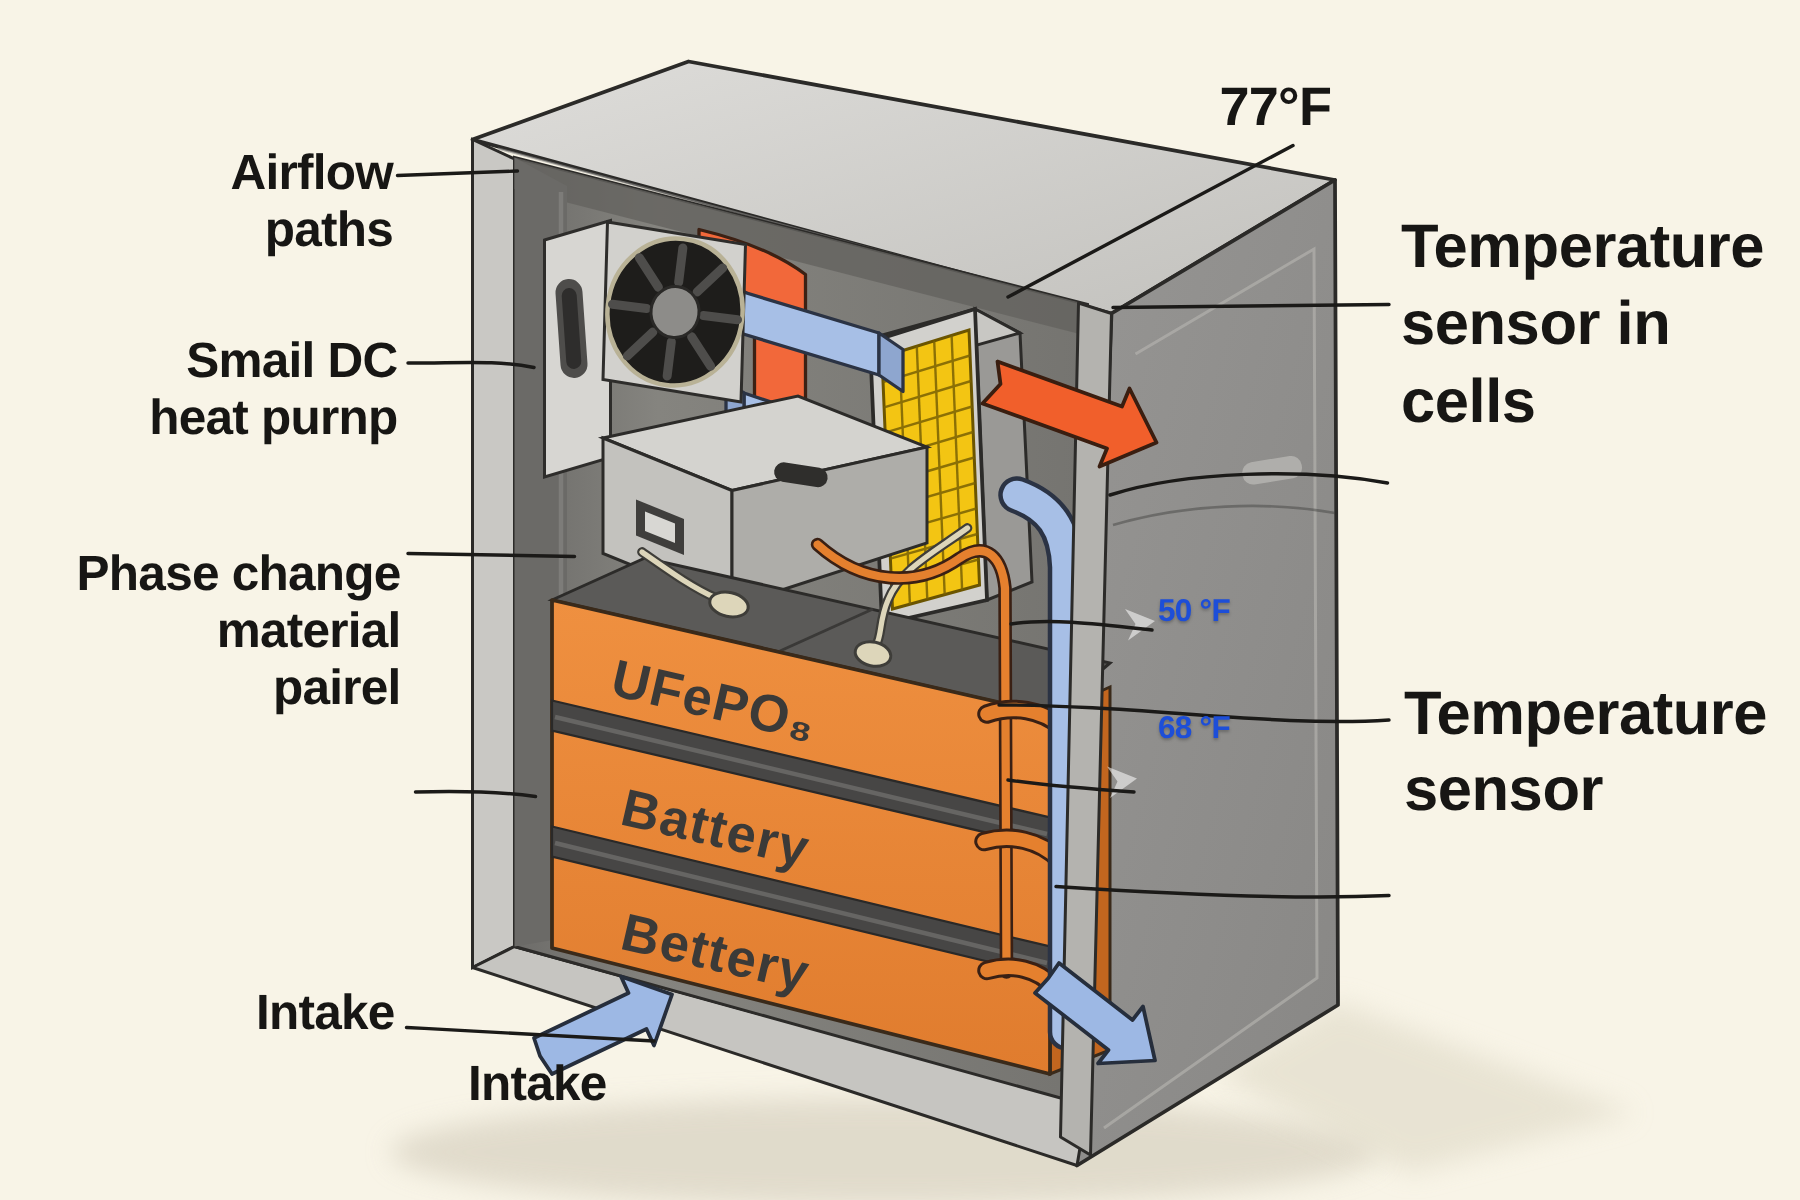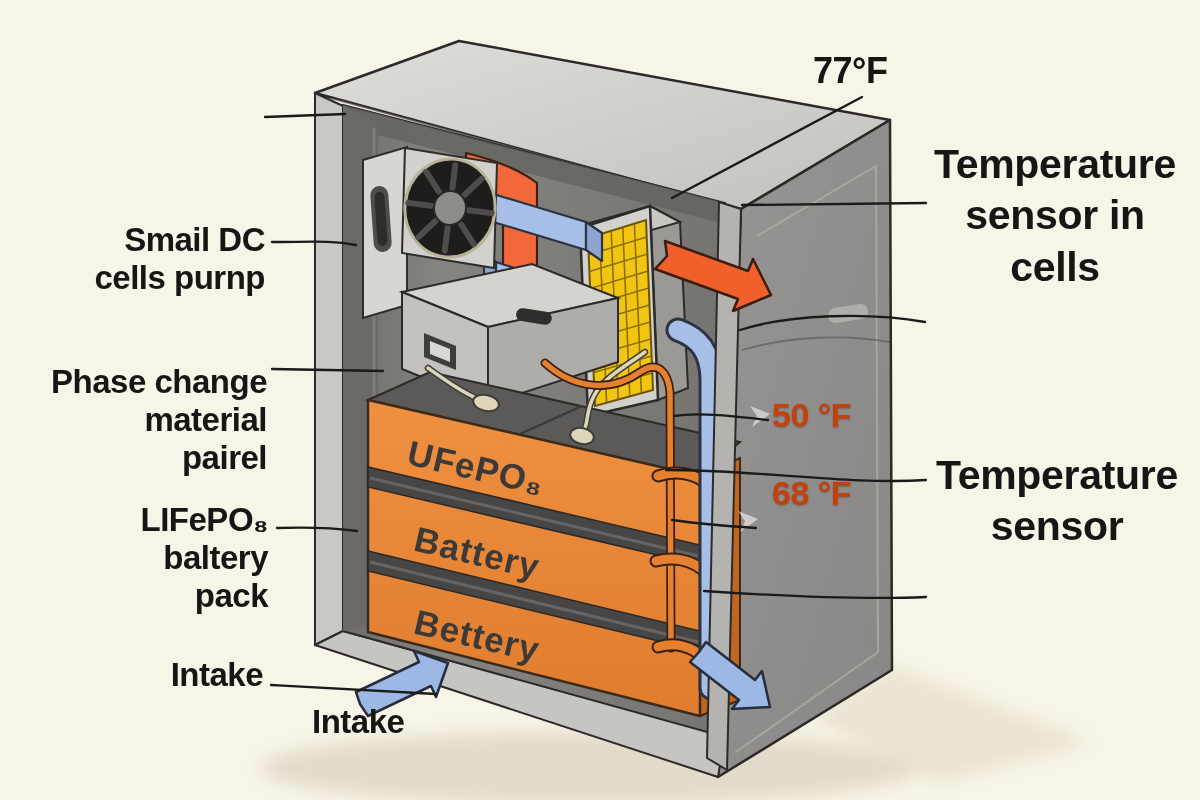--- a/index.html
+++ b/index.html
@@ -9,26 +9,25 @@
     font-family:"Liberation Sans","DejaVu Sans",sans-serif;
   }
   .stage svg{position:absolute;left:0;top:0;}
   .label{
     position:absolute;
     font-weight:700;color:#171614;
     white-space:pre-line;
     line-height:1.15;
     font-size:33px;
     letter-spacing:-0.5px;
-    text-align:center;
   }
   .label.ra{text-align:right;}
   .label.small{font-size:41px;line-height:1.25;letter-spacing:-0.3px;}
   .label.temp-big{font-size:36px;}
-  .label.temp-wall{font-size:34px;color:#c2410c;text-shadow:0 1px 2px rgba(40,40,40,.35);}
+  .label.temp-wall{font-size:21px;color:#1d4ed8;text-shadow:0 1px 2px rgba(40,40,40,.35);}
   .tier-label{
     position:absolute;
     font-weight:700;color:#3b3a38;
     font-size:35px;letter-spacing:1px;
     transform:translate(-50%,-50%) rotate(13deg);
     white-space:nowrap;
   }
 </style>
 </head>
 <body>
@@ -208,28 +207,27 @@
     <path d="M862,97 L672,198"></path>
     <path d="M926,203 L742,205"></path>
     <path d="M925,322 C870,312 790,314 740,330"></path>
     <path d="M674,416 C700,412 732,416 768,420"></path>
     <path d="M926,480 C850,485 760,470 666,470"></path>
     <path d="M672,520 C700,524 726,526 756,528"></path>
     <path d="M926,597 C860,600 780,596 704,591"></path>
   </g>
 </svg>
 
+<div class="label ra" style="right:938px;top:96px">Airflow
+paths</div>
 <div class="label ra" style="right:935px;top:221px">Smail DC
-cells purnp</div>
+heat purnp</div>
 <div class="label ra" style="right:933px;top:363px">Phase change
 material
 pairel</div>
-<div class="label ra" style="right:932px;top:501px">LIFePO₈
-baltery
-pack</div>
 <div class="label ra" style="right:937px;top:656px">Intake</div>
 <div class="label" style="left:312px;top:703px">Intake</div>
 
 <div class="label small" style="left:934px;top:139px">Temperature
 sensor in
 cells</div>
 <div class="label small" style="left:936px;top:450px">Temperature
 sensor</div>
 
 <div class="label temp-big" style="left:813px;top:50px">77°F</div>

